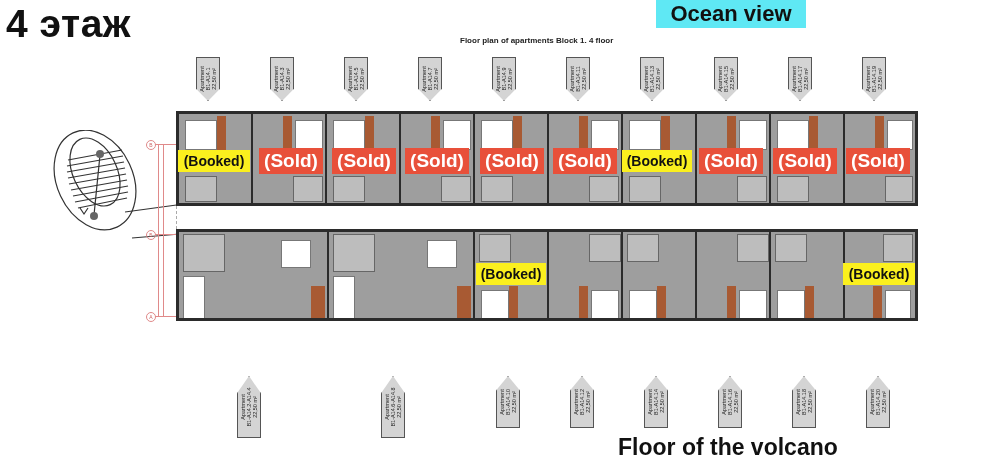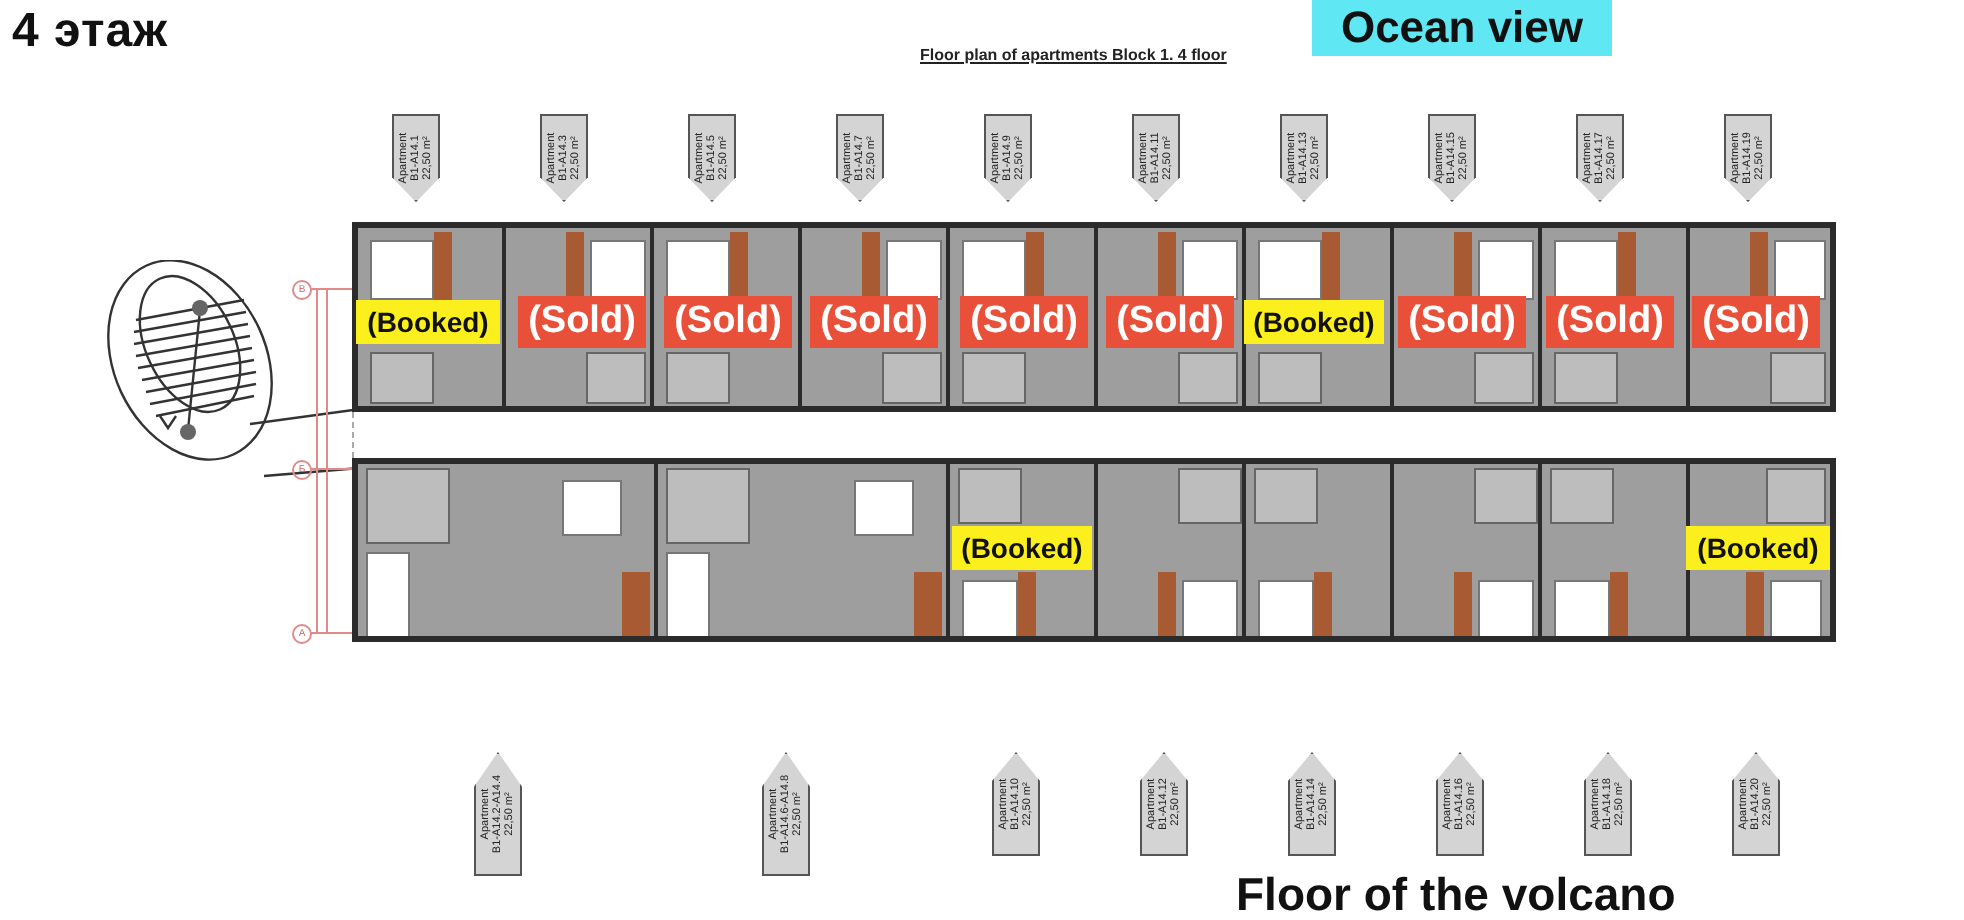--- a/index.html
+++ b/index.html
@@ -1,18 +1,18 @@
 <!DOCTYPE html>
 <html><head>
 <meta charset="utf-8">
 <style>
   html,body{margin:0;padding:0;background:#fff;}
   body{width:982px;height:460px;position:relative;overflow:hidden;font-family:"Liberation Sans",sans-serif;}
-  .floor-title{position:absolute;left:6px;top:2px;font-size:24px;font-weight:bold;color:#111;letter-spacing:0.5px;}
-  .plan-title{position:absolute;left:460px;top:23px;font-size:8px;font-weight:bold;text-decoration:underline;color:#222;}
+  .floor-title{position:absolute;left:6px;top:2px;font-size:39px;font-weight:bold;color:#111;letter-spacing:0.5px;}
+  .plan-title{position:absolute;left:460px;top:36px;font-size:8px;font-weight:bold;color:#222;}
   .ocean{position:absolute;left:656px;top:0;width:150px;height:28px;background:#5fe8f4;font-size:22px;font-weight:bold;color:#111;display:flex;align-items:center;justify-content:center;}
   .volcano{position:absolute;left:618px;top:434px;font-size:23px;font-weight:bold;color:#111;}
   .tag{position:absolute;width:24px;background:#d4d4d4;border:1px solid #555;box-sizing:border-box;}
   .tag-top{height:44px;clip-path:polygon(0 0,100% 0,100% 72%,50% 100%,0 72%);}
   .tag-bot{height:62px;clip-path:polygon(50% 0,100% 28%,100% 100%,0 100%,0 28%);}
   .tag-text{position:absolute;left:50%;top:50%;transform:translate(-50%,-50%) rotate(-90deg);font-size:5.5px;line-height:6px;text-align:center;color:#222;white-space:nowrap;}
   .tag-text span{display:block;}
   .building{position:absolute;left:176px;top:111px;width:742px;height:210px;}
   .strip{position:absolute;left:0;width:742px;background:#9e9e9e;border:3px solid #2b2b2b;box-sizing:border-box;}
   .strip-top{top:0;height:95px;}

